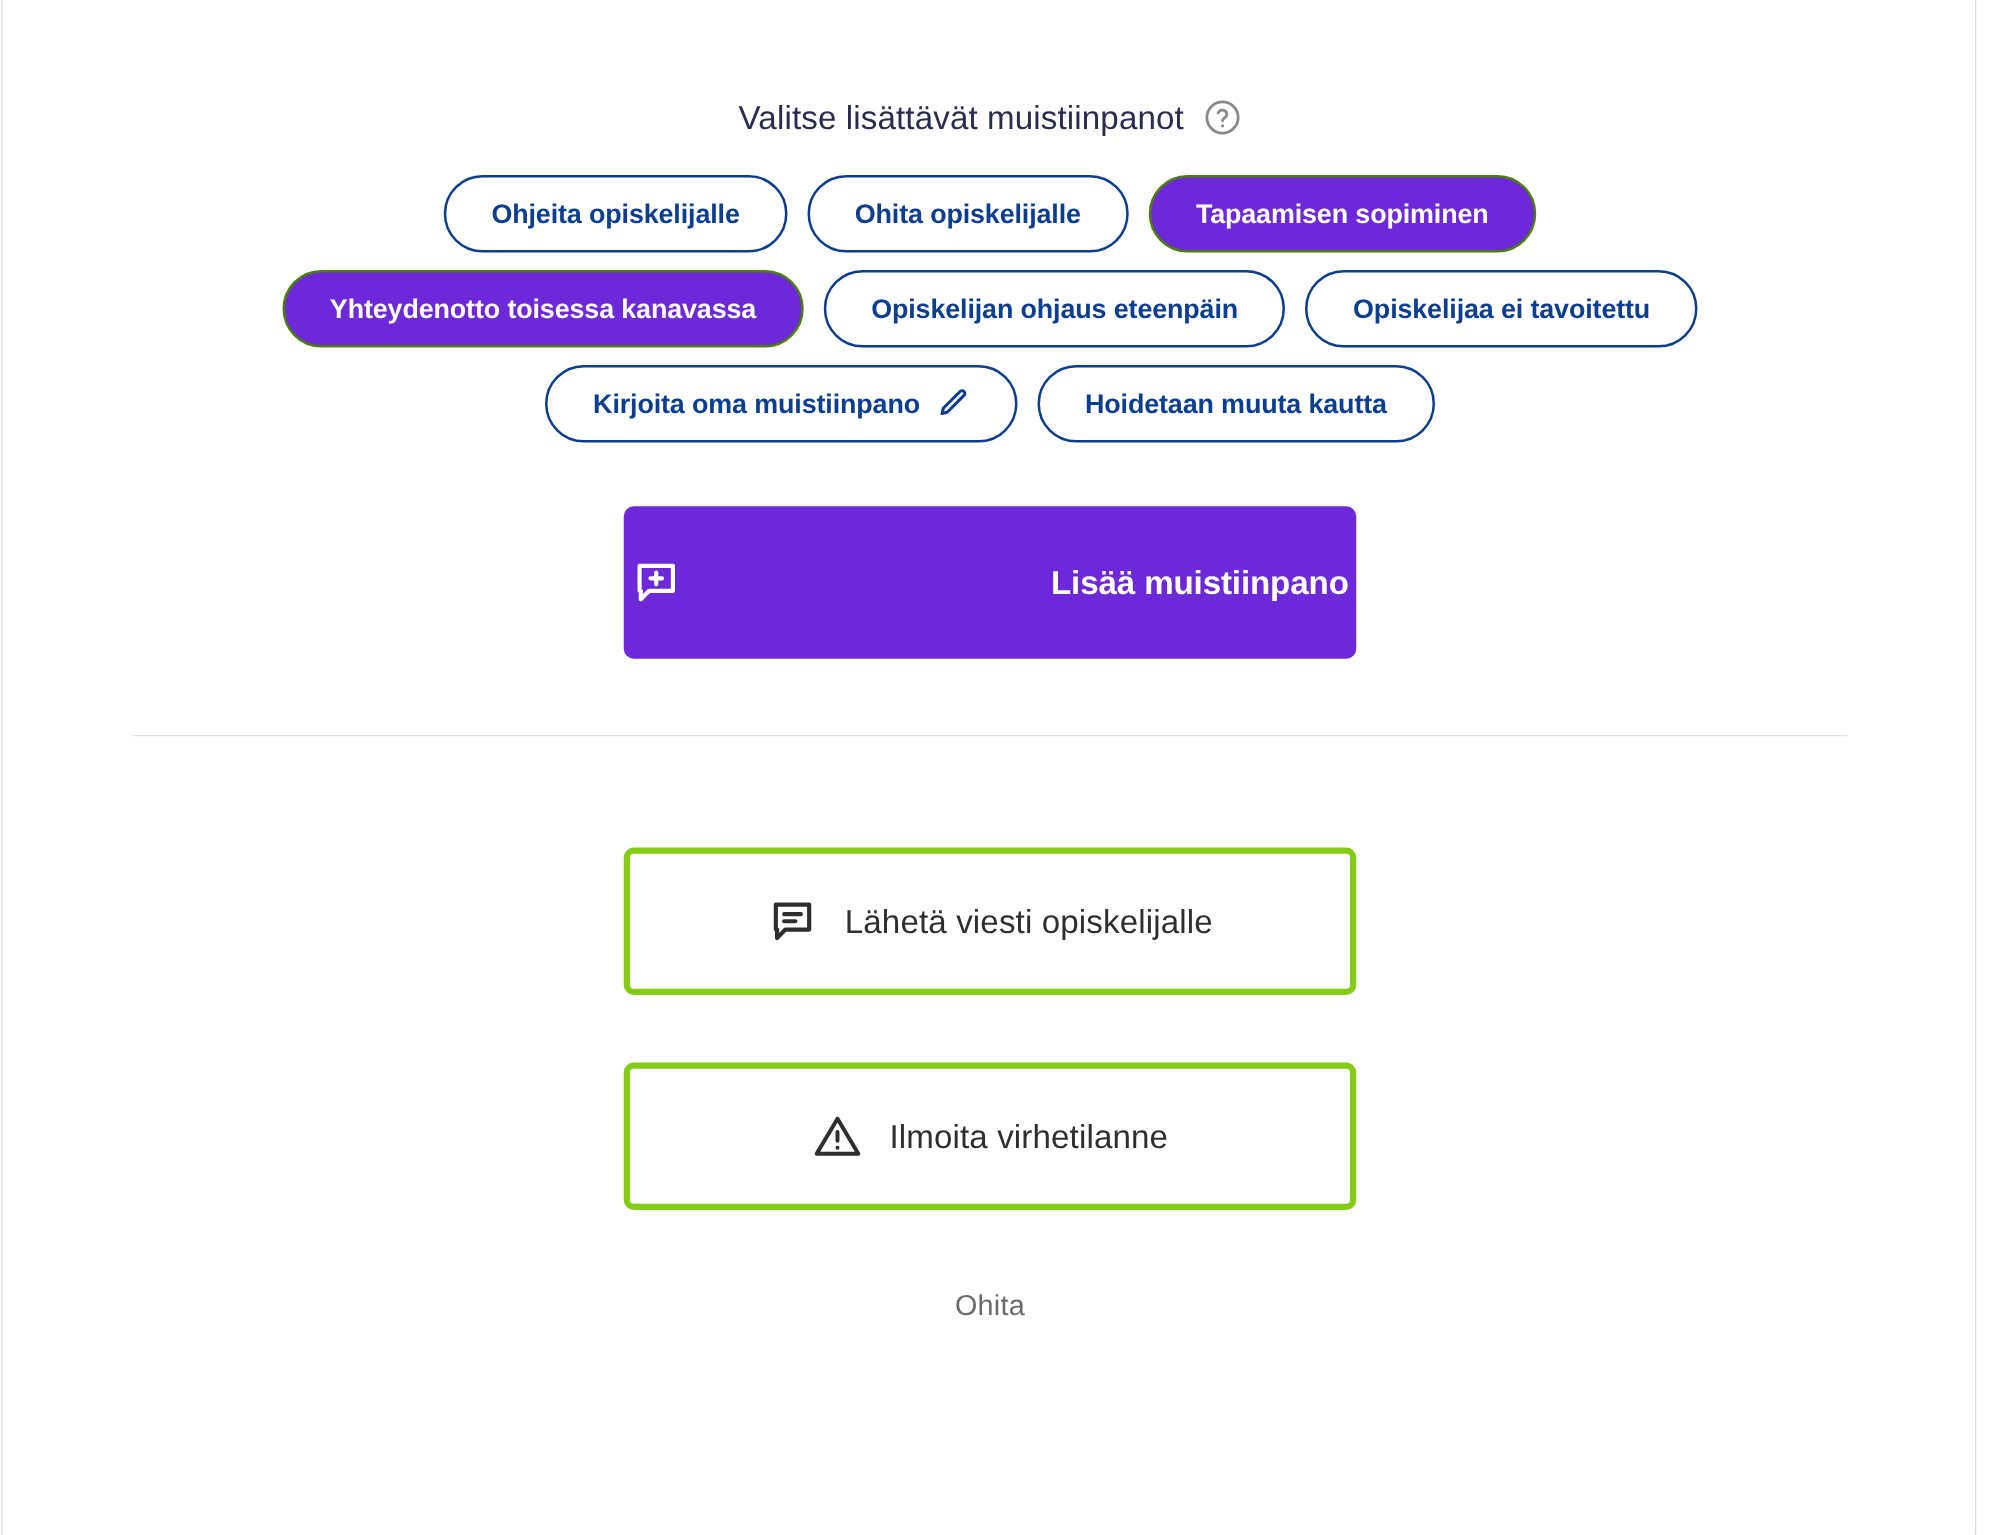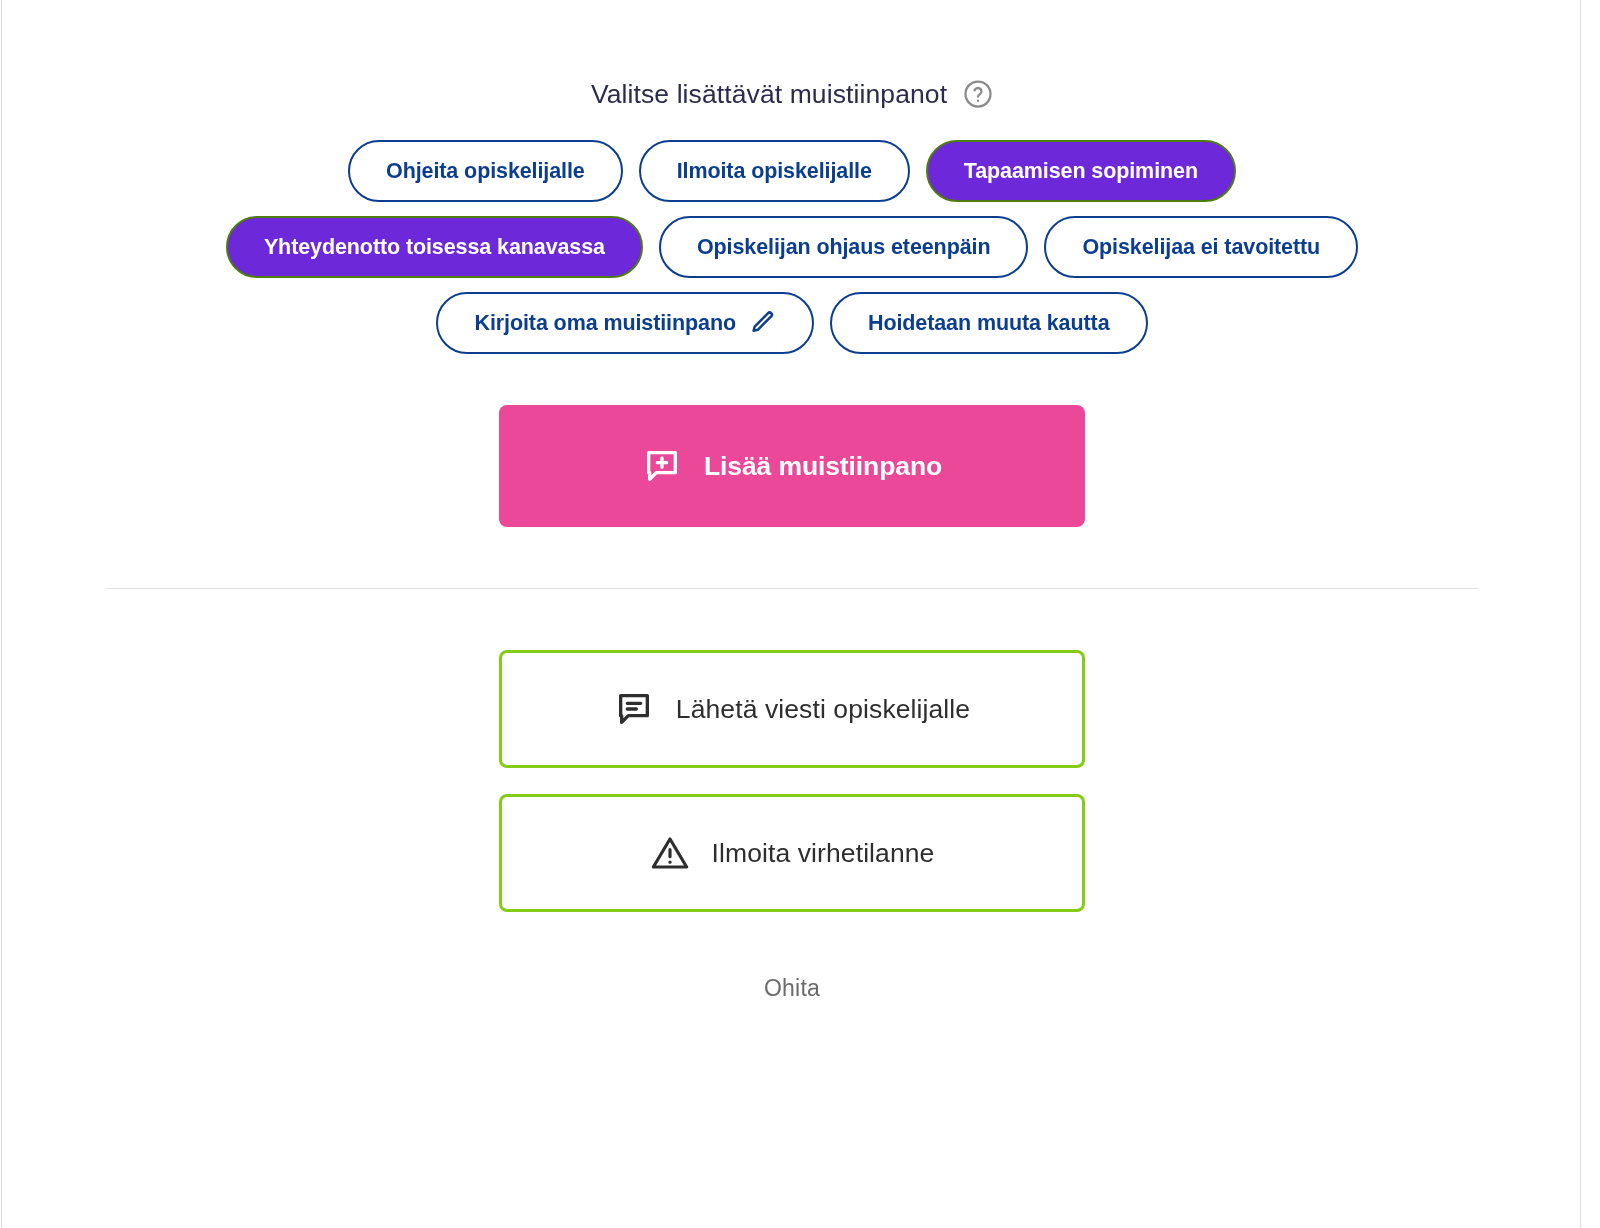--- a/index.html
+++ b/index.html
@@ -108,31 +108,31 @@
 
   
   .cta-wrap {
     margin-top: 51px;
     display: flex;
     justify-content: center;
   }
   .cta {
     width: 586px;
     height: 122px;
-    background: #ec4899;
+    background: #6d28d9;
     border: none;
     border-radius: 8px;
     color: #ffffff;
     font-family: "Liberation Sans", sans-serif;
     font-size: 26.5px;
     font-weight: 700;
     letter-spacing: -0.1px;
     display: flex;
     align-items: center;
-    justify-content: center;
+    justify-content: space-between;
     gap: 22px;
     cursor: pointer;
   }
   .cta-icon {
     width: 40px;
     height: 40px;
     display: block;
     flex: none;
   }
 
@@ -149,33 +149,34 @@
     margin-top: 61px;
     display: flex;
     flex-direction: column;
     align-items: center;
     gap: 26px;
   }
   .secondary {
     width: 586px;
     height: 118px;
     background: #ffffff;
-    border: 3px solid #84cc16;
+    border: 5px solid #84cc16;
     border-radius: 8px;
     color: #2e2e2e;
     font-family: "Liberation Sans", sans-serif;
     font-size: 26.5px;
     font-weight: 400;
     letter-spacing: 0.1px;
     display: flex;
     align-items: center;
     justify-content: center;
     gap: 22px;
     cursor: pointer;
     box-sizing: border-box;
+    margin-top: 28px;
   }
   .secondary-icon {
     width: 40px;
     height: 40px;
     display: block;
     flex: none;
   }
 
   
   .skip-wrap {
@@ -212,21 +213,21 @@
         </span>
       </div>
 
       <div class="chip-rows">
 
         <div class="chip-row">
           <div class="chip off">
             <span>Ohjeita opiskelijalle</span>
           </div>
           <div class="chip off">
-            <span>Ilmoita opiskelijalle</span>
+            <span>Ohita opiskelijalle</span>
           </div>
           <div class="chip on">
             <span>Tapaamisen sopiminen</span>
           </div>
         </div>
 
         <div class="chip-row">
           <div class="chip on">
             <span>Yhteydenotto toisessa kanavassa</span>
           </div>

